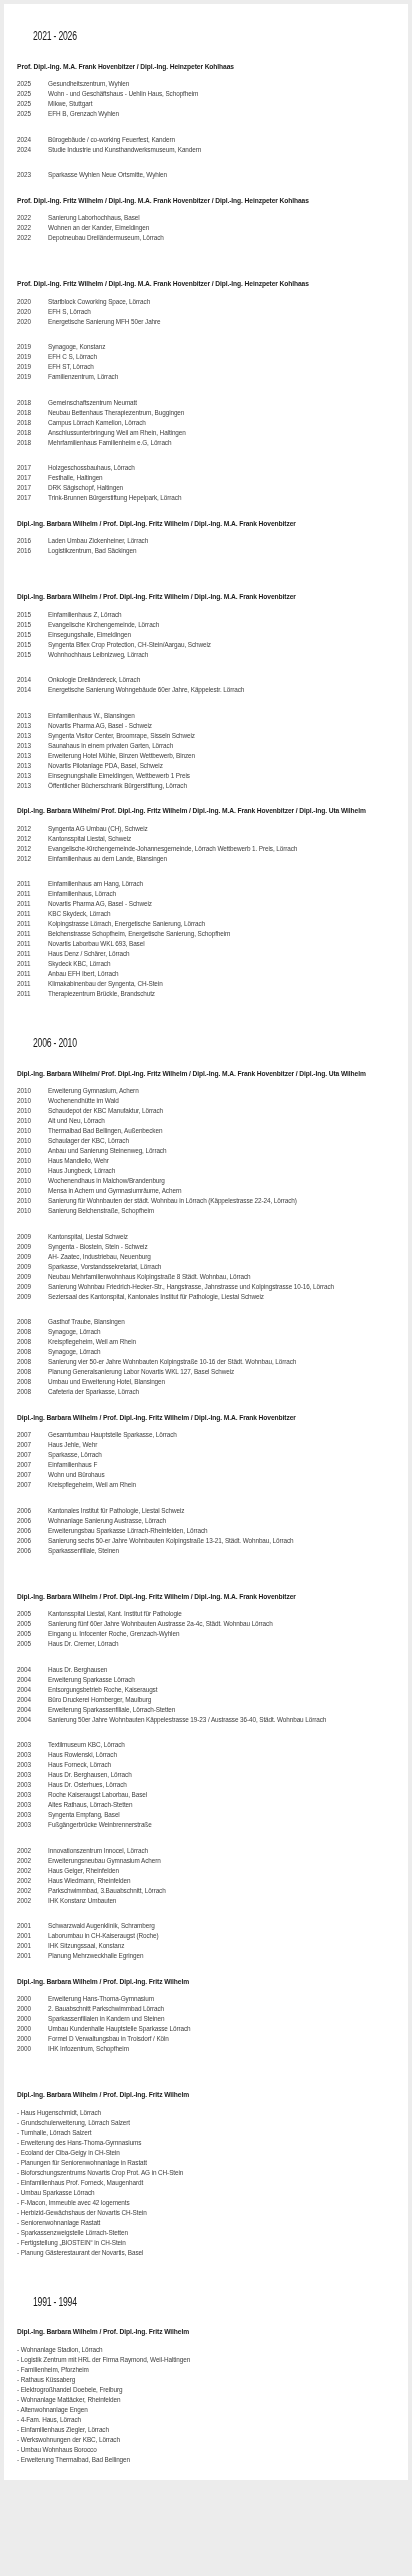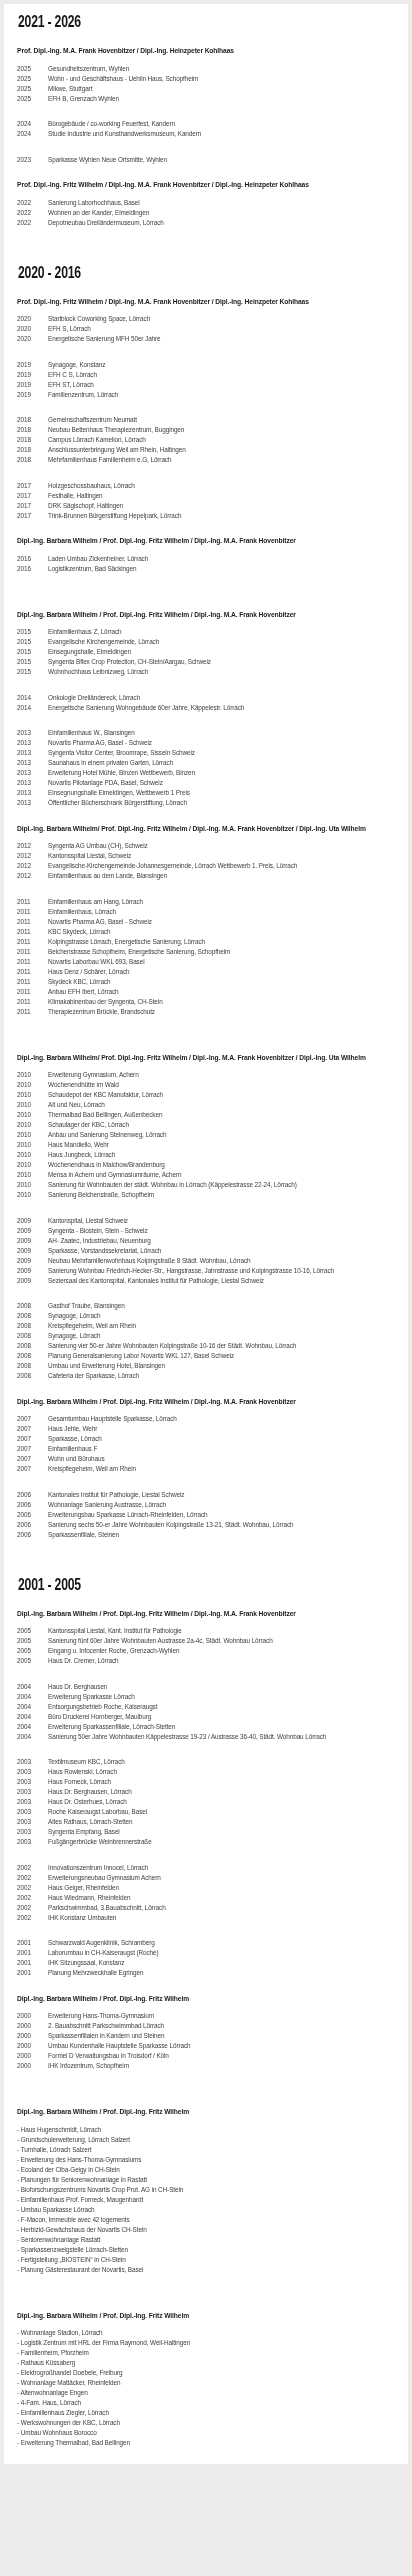--- a/index.html
+++ b/index.html
@@ -11,24 +11,24 @@
   }
   .page {
     background: #ffffff;
     margin: 4.1px;
     padding: 8.2px 14.4px 15.5px 13px;
     overflow: hidden;
   }
   .section { margin-top: 36px; }
   .section:first-child { margin-top: 0; }
   .section-title {
-    margin: 1px;
-    font-size: 17px;
+    margin: 16px;
+    font-size: 12px;
     line-height: 17.5px;
-    font-weight: bold;
+    font-weight: normal;
     color: #161616;
     white-space: nowrap;
   }
   .section-title .squeeze {
     display: inline-block;
     transform: scaleX(0.72);
     transform-origin: 0 50%;
     letter-spacing: -0.3px;
   }
   .leader {
@@ -80,21 +80,20 @@
         <div class="entry"><span class="year">2023</span><span class="text">Sparkasse Wyhlen Neue Ortsmitte, Wyhlen</span></div>
       </div>
       <h2 class="leader">Prof. Dipl.-Ing. Fritz Wilhelm / Dipl.-Ing. M.A. Frank Hovenbitzer / Dipl.-Ing. Heinzpeter Kohlhaas</h2>
       <div class="group">
         <div class="entry"><span class="year">2022</span><span class="text">Sanierung Laborhochhaus, Basel</span></div>
         <div class="entry"><span class="year">2022</span><span class="text">Wohnen an der Kander, Eimeldingen</span></div>
         <div class="entry"><span class="year">2022</span><span class="text">Depotneubau Dreiländermuseum, Lörrach</span></div>
       </div>
     </section>
     <section class="section">
-      <h1 class="section-title"><span class="squeeze">2020 - 2016</span></h1>
       <h2 class="leader">Prof. Dipl.-Ing. Fritz Wilhelm / Dipl.-Ing. M.A. Frank Hovenbitzer / Dipl.-Ing. Heinzpeter Kohlhaas</h2>
       <div class="group">
         <div class="entry"><span class="year">2020</span><span class="text">Startblock Coworking Space, Lörrach</span></div>
         <div class="entry"><span class="year">2020</span><span class="text">EFH S, Lörrach</span></div>
         <div class="entry"><span class="year">2020</span><span class="text">Energetische Sanierung MFH 50er Jahre</span></div>
       </div>
       <div class="group">
         <div class="entry"><span class="year">2019</span><span class="text">Synagoge, Konstanz</span></div>
         <div class="entry"><span class="year">2019</span><span class="text">EFH C S, Lörrach</span></div>
         <div class="entry"><span class="year">2019</span><span class="text">EFH ST, Lörrach</span></div>
@@ -158,20 +157,21 @@
         <div class="entry"><span class="year">2011</span><span class="text">Belchenstrasse Schopfheim, Energetische Sanierung, Schopfheim</span></div>
         <div class="entry"><span class="year">2011</span><span class="text">Novartis Laborbau WKL 693, Basel</span></div>
         <div class="entry"><span class="year">2011</span><span class="text">Haus Denz / Schärer, Lörrach</span></div>
         <div class="entry"><span class="year">2011</span><span class="text">Skydeck KBC, Lörrach</span></div>
         <div class="entry"><span class="year">2011</span><span class="text">Anbau EFH Ibert, Lörrach</span></div>
         <div class="entry"><span class="year">2011</span><span class="text">Klimakabinenbau der Syngenta, CH-Stein</span></div>
         <div class="entry"><span class="year">2011</span><span class="text">Therapiezentrum Brückle, Brandschutz</span></div>
       </div>
     </section>
     <section class="section">
+      <h1 class="section-title"><span class="squeeze">2006 - 2010</span></h1>
       <h2 class="leader">Dipl.-Ing. Barbara Wilhelm/ Prof. Dipl.-Ing. Fritz Wilhelm / Dipl.-Ing. M.A. Frank Hovenbitzer / Dipl.-Ing. Uta Wilhelm</h2>
       <div class="group">
         <div class="entry"><span class="year">2010</span><span class="text">Erweiterung Gymnasium, Achern</span></div>
         <div class="entry"><span class="year">2010</span><span class="text">Wochenendhütte im Wald</span></div>
         <div class="entry"><span class="year">2010</span><span class="text">Schaudepot der KBC Manufaktur, Lörrach</span></div>
         <div class="entry"><span class="year">2010</span><span class="text">Alt und Neu, Lörrach</span></div>
         <div class="entry"><span class="year">2010</span><span class="text">Thermalbad Bad Bellingen, Außenbecken</span></div>
         <div class="entry"><span class="year">2010</span><span class="text">Schaulager der KBC, Lörrach</span></div>
         <div class="entry"><span class="year">2010</span><span class="text">Anbau und Sanierung Steinenweg, Lörrach</span></div>
         <div class="entry"><span class="year">2010</span><span class="text">Haus Mandiello, Wehr</span></div>
@@ -211,21 +211,20 @@
       </div>
       <div class="group">
         <div class="entry"><span class="year">2006</span><span class="text">Kantonales Institut für Pathologie, Liestal Schweiz</span></div>
         <div class="entry"><span class="year">2006</span><span class="text">Wohnanlage Sanierung Austrasse, Lörrach</span></div>
         <div class="entry"><span class="year">2006</span><span class="text">Erweiterungsbau Sparkasse Lörrach-Rheinfelden, Lörrach</span></div>
         <div class="entry"><span class="year">2006</span><span class="text">Sanierung sechs 50-er Jahre Wohnbauten Kolpingstraße 13-21, Städt. Wohnbau, Lörrach</span></div>
         <div class="entry"><span class="year">2006</span><span class="text">Sparkassenfiliale, Steinen</span></div>
       </div>
     </section>
     <section class="section">
-      <h1 class="section-title"><span class="squeeze">2001 - 2005</span></h1>
       <h2 class="leader">Dipl.-Ing. Barbara Wilhelm / Prof. Dipl.-Ing. Fritz Wilhelm / Dipl.-Ing. M.A. Frank Hovenbitzer</h2>
       <div class="group">
         <div class="entry"><span class="year">2005</span><span class="text">Kantonsspital Liestal, Kant. Institut für Pathologie</span></div>
         <div class="entry"><span class="year">2005</span><span class="text">Sanierung fünf 60er Jahre Wohnbauten Austrasse 2a-4c, Städt. Wohnbau Lörrach</span></div>
         <div class="entry"><span class="year">2005</span><span class="text">Eingang u. Infocenter Roche, Grenzach-Wyhlen</span></div>
         <div class="entry"><span class="year">2005</span><span class="text">Haus Dr. Cremer, Lörrach</span></div>
       </div>
       <div class="group">
         <div class="entry"><span class="year">2004</span><span class="text">Haus Dr. Berghausen</span></div>
         <div class="entry"><span class="year">2004</span><span class="text">Erweiterung Sparkasse Lörrach</span></div>
@@ -283,20 +282,21 @@
         <li class="bullet">Umbau Sparkasse Lörrach</li>
         <li class="bullet">F-Macon, Immeuble avec 42 logements</li>
         <li class="bullet">Herbizid-Gewächshaus der Novartis CH-Stein</li>
         <li class="bullet">Seniorenwohnanlage Rastatt</li>
         <li class="bullet">Sparkassenzweigstelle Lörrach-Stetten</li>
         <li class="bullet">Fertigstellung „BIOSTEIN“ in CH-Stein</li>
         <li class="bullet">Planung Gästerestaurant der Novartis, Basel</li>
       </ul>
     </section>
     <section class="section">
+      <h1 class="section-title"><span class="squeeze">1991 - 1994</span></h1>
       <h2 class="leader">Dipl.-Ing. Barbara Wilhelm / Prof. Dipl.-Ing. Fritz Wilhelm</h2>
       <ul class="bullets group">
         <li class="bullet">Wohnanlage Stadion, Lörrach</li>
         <li class="bullet">Logistik Zentrum mit HRL der Firma Raymond, Weil-Haltingen</li>
         <li class="bullet">Familienheim, Pforzheim</li>
         <li class="bullet">Rathaus Küssaberg</li>
         <li class="bullet">Elektrogroßhandel Doebele, Freiburg</li>
         <li class="bullet">Wohnanlage Mattäcker, Rheinfelden</li>
         <li class="bullet">Altenwohnanlage Engen</li>
         <li class="bullet">4-Fam. Haus, Lörrach</li>

